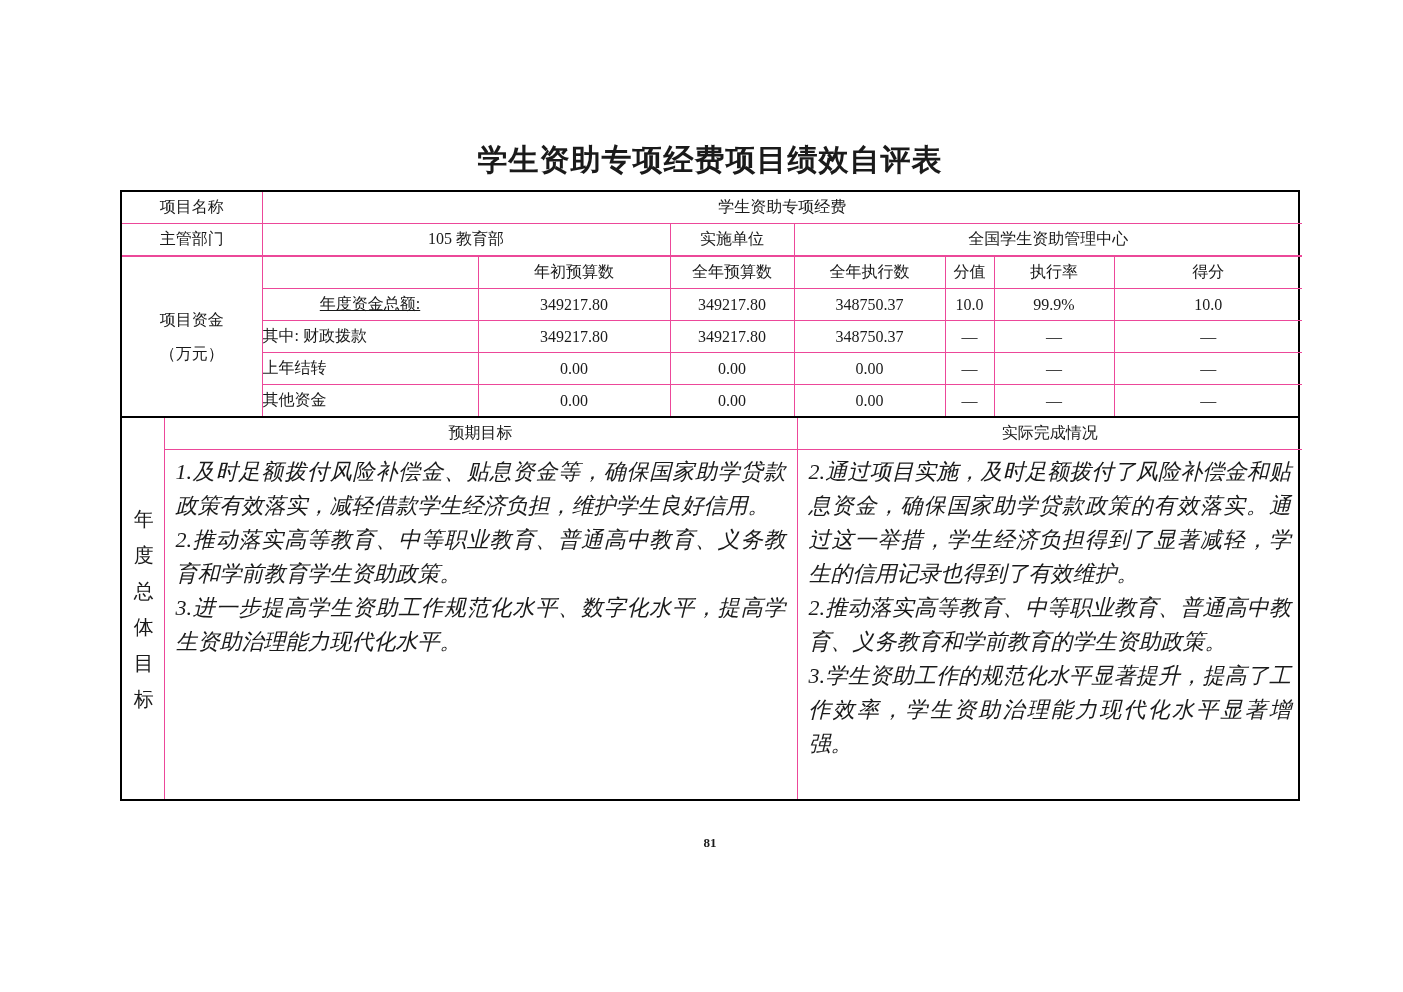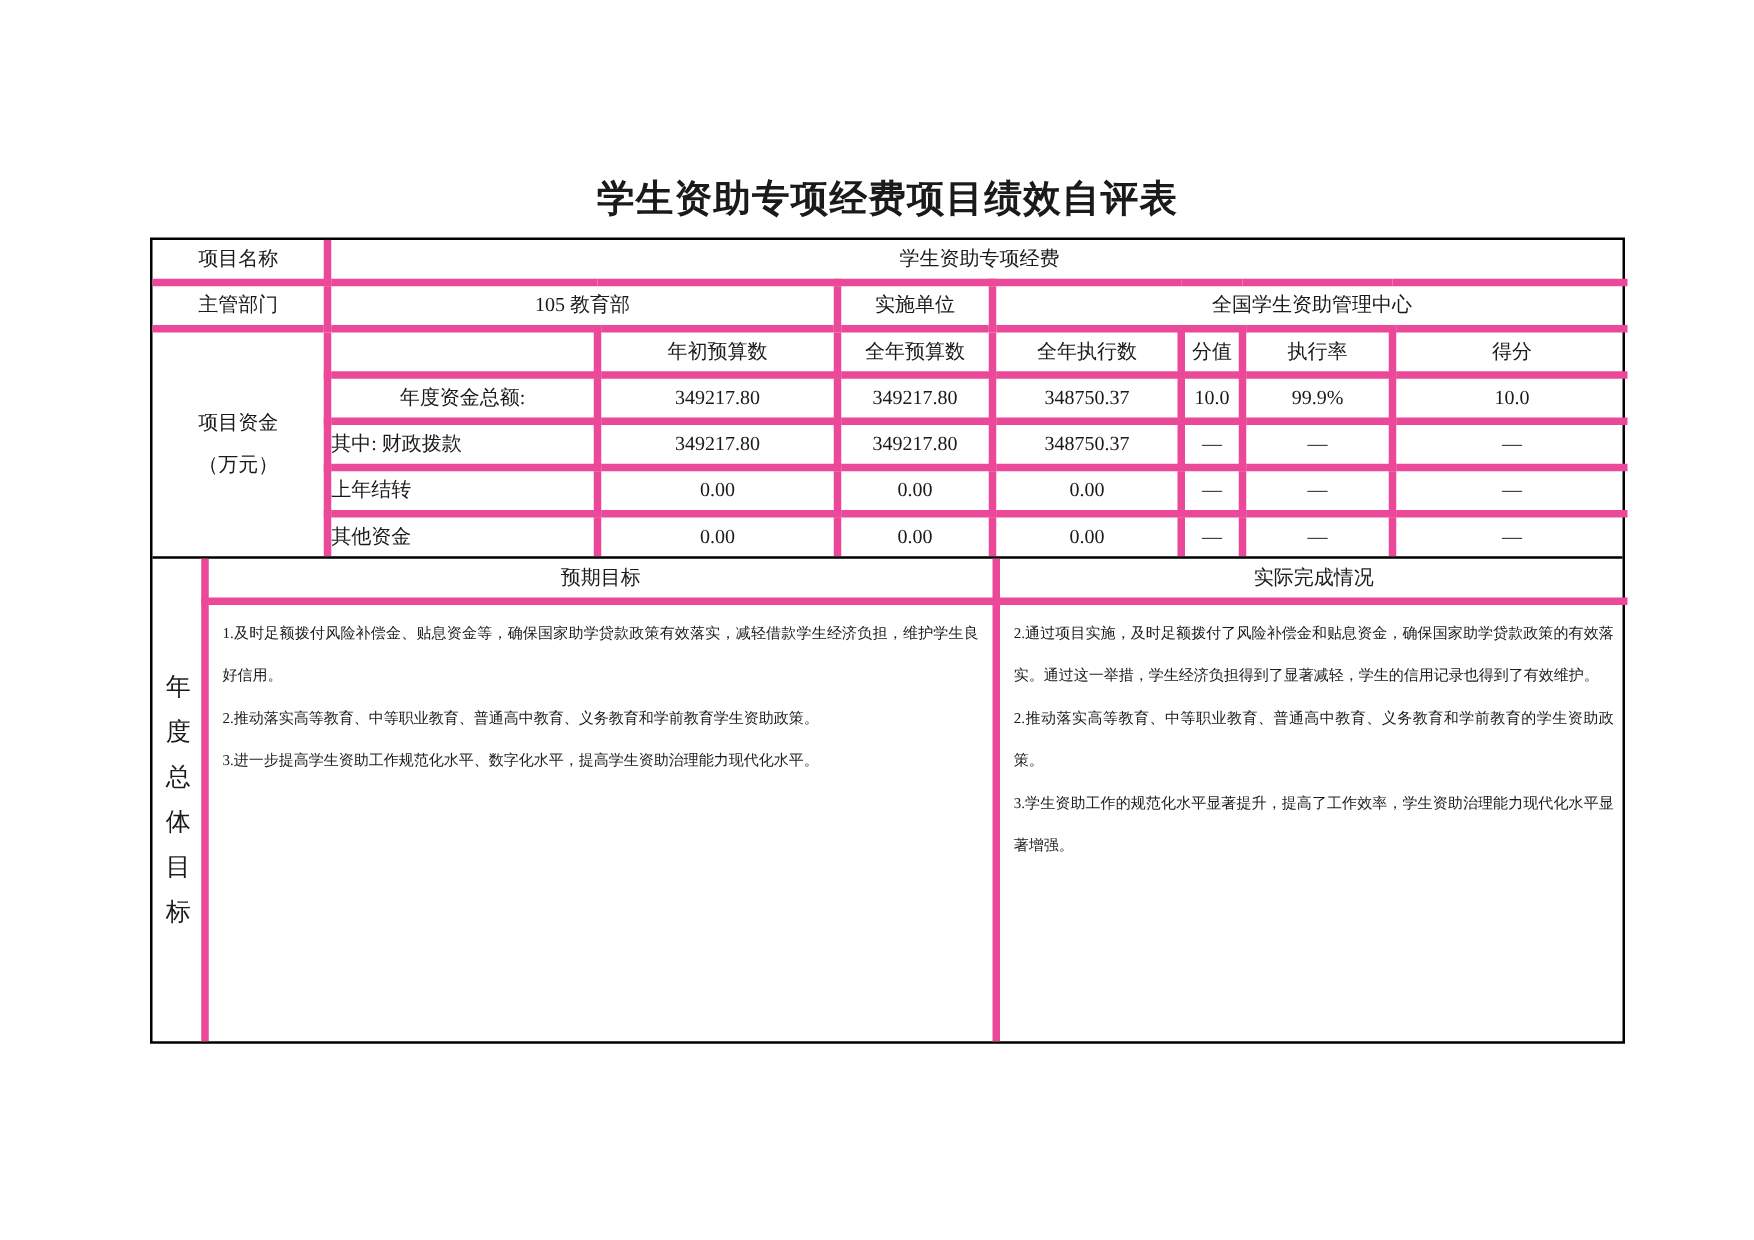--- a/index.html
+++ b/index.html
@@ -38,50 +38,51 @@
     border: 2px solid #000;
   }
   table {
     width: 100%;
     border-collapse: collapse;
     border-style: hidden;
     table-layout: fixed;
     font-size: 16px;
   }
   td {
-    border: 6px solid #ec4899;
+    border: 1px solid #ec4899;
     padding: 0;
     height: 31px;
     overflow: hidden;
   }
   .c { text-align: center; }
   .lbl-right { padding-right: 14px; }
-  .lbl-center { text-align: center; }
+  .lbl-center { text-align: center; text-decoration: underline; }
   .thick-bottom td { border-bottom-width: 2px; margin-left: 46px; }
   .funds-side div { line-height: 34px; text-align: center; }
   .lower-sec { border-top: 2px solid #000; }
   .side-cell { vertical-align: middle; }
   .vert {
     width: 18px;
     margin: 0 auto;
     line-height: 36px;
     text-align: center;
     word-break: break-all;
     font-size: 20px;
   }
   .goal-cell {
     vertical-align: top;
     height: 344px;
     padding: 5px 11px 0 11px;
     text-align: left;
   }
   .goal-item {
     line-height: 34px;
-    font-size: 12px;
+    font-size: 22px;
     text-align: justify;
+    font-style: italic;
   }
   .pageno {
     margin-top: 34px;
     text-align: center;
     font-size: 13px;
     font-weight: bold;
     font-family: "Liberation Serif", "DejaVu Serif", serif;
   }
 </style>
 </head>
@@ -192,14 +193,15 @@
               <div class="goal-item">2.通过项目实施，及时足额拨付了风险补偿金和贴息资金，确保国家助学贷款政策的有效落实。通过这一举措，学生经济负担得到了显著减轻，学生的信用记录也得到了有效维护。</div>
               <div class="goal-item">2.推动落实高等教育、中等职业教育、普通高中教育、义务教育和学前教育的学生资助政策。</div>
               <div class="goal-item">3.学生资助工作的规范化水平显著提升，提高了工作效率，学生资助治理能力现代化水平显著增强。</div>
             </td>
           </tr>
         </tbody>
       </table>
     </div>
   </div>
 
+  <div class="pageno">81</div>
 
 </div>
 
 </body></html>

